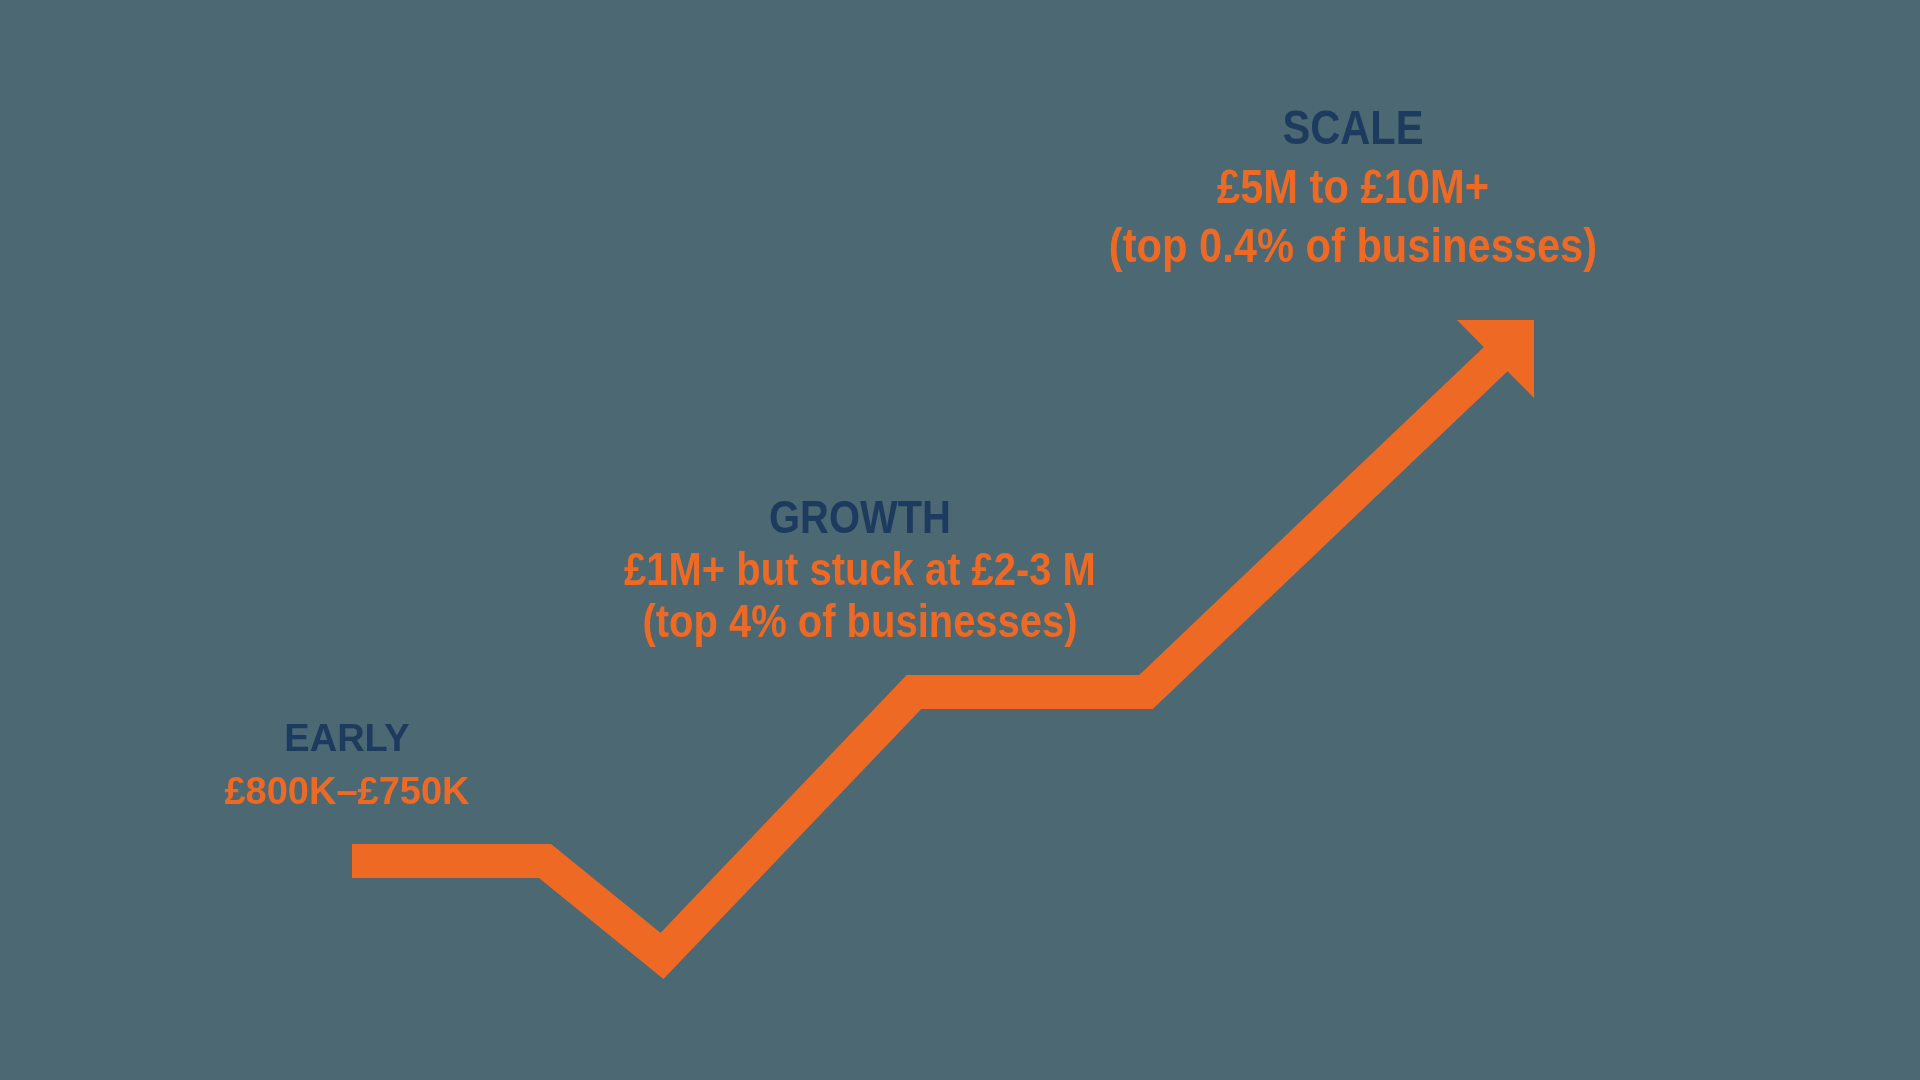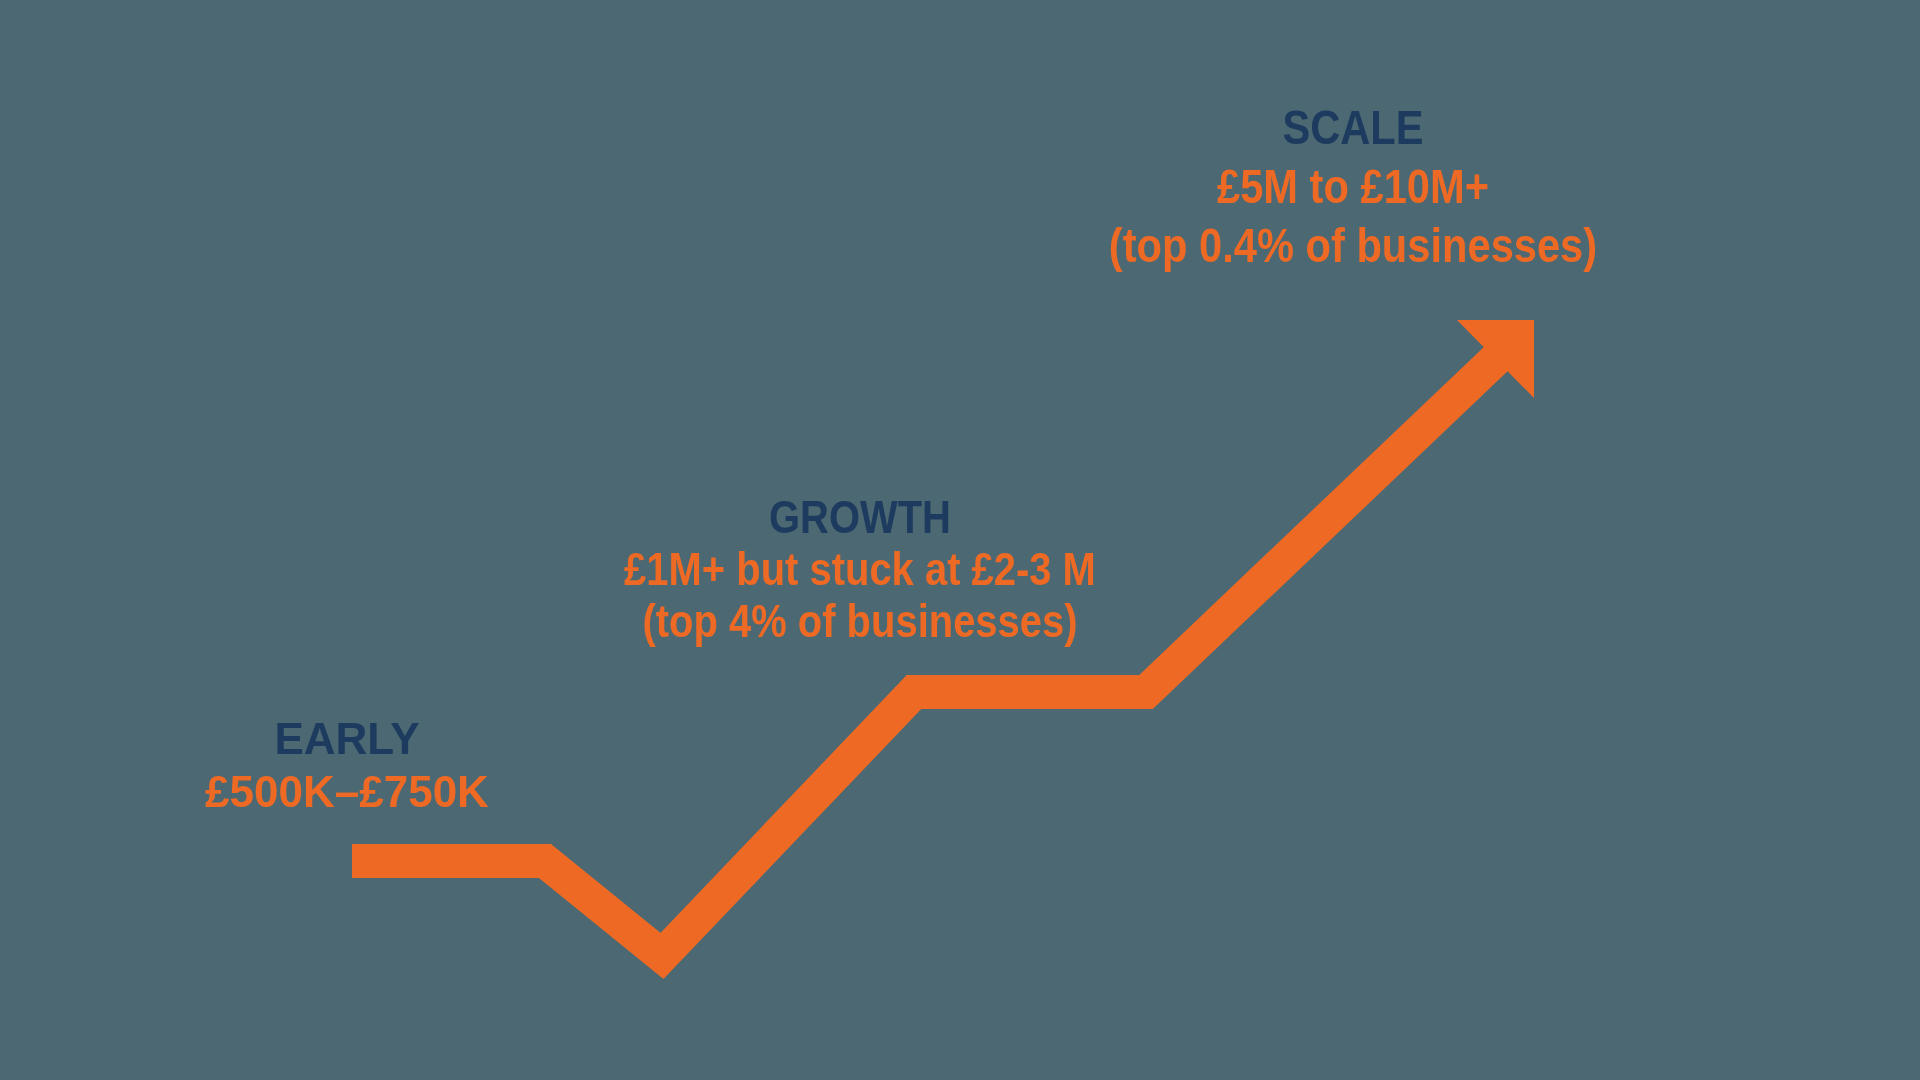--- a/index.html
+++ b/index.html
@@ -10,37 +10,37 @@
     overflow:hidden;
     font-family:"Liberation Sans",sans-serif;
     font-weight:bold;
   }
   .arrow-svg{position:absolute;left:0;top:0;width:1920px;height:1080px;}
   .arrow-line{stroke:var(--orange,#EE6A24);stroke-width:34;fill:none;stroke-linejoin:miter;stroke-linecap:butt;}
   .arrow-head{fill:var(--orange,#EE6A24);}
   .stage{position:absolute;text-align:center;}
   .stage .title{color:var(--navy,#1D3A5F);}
   .stage .line{color:var(--orange,#EE6A24);}
-  .stage-early{left:97px;top:712px;width:500px;font-size:44px;line-height:53px;}
+  .stage-early{left:97px;top:712px;width:500px;font-size:38px;line-height:53px;}
   .stage-growth{left:540px;top:491px;width:640px;font-size:47px;line-height:52px;transform:scaleX(.85);transform-origin:center top;}
   .stage-scale{left:973px;top:98px;width:760px;font-size:49px;line-height:59px;transform:scaleX(.85);transform-origin:center top;}
 </style>
 </head>
 <body>
 
 <div class="canvas">
 
   <svg class="arrow-svg" viewBox="0 0 1920 1080" aria-hidden="true">
     <path class="arrow-line" d="M 352 861 L 545 861 L 662 956 L 914 692 L 1146 692 L 1498 357"></path>
     <polygon class="arrow-head" points="1457,320 1534,320 1534,398"></polygon>
   </svg>
 
   <div class="stage stage-early">
     <div class="title">EARLY</div>
-    <div class="line">£500K–£750K</div>
+    <div class="line">£800K–£750K</div>
   </div>
 
   <div class="stage stage-growth">
     <div class="title">GROWTH</div>
     <div class="line">£1M+ but stuck at £2-3 M</div>
     <div class="line">(top 4% of businesses)</div>
   </div>
 
   <div class="stage stage-scale">
     <div class="title">SCALE</div>

